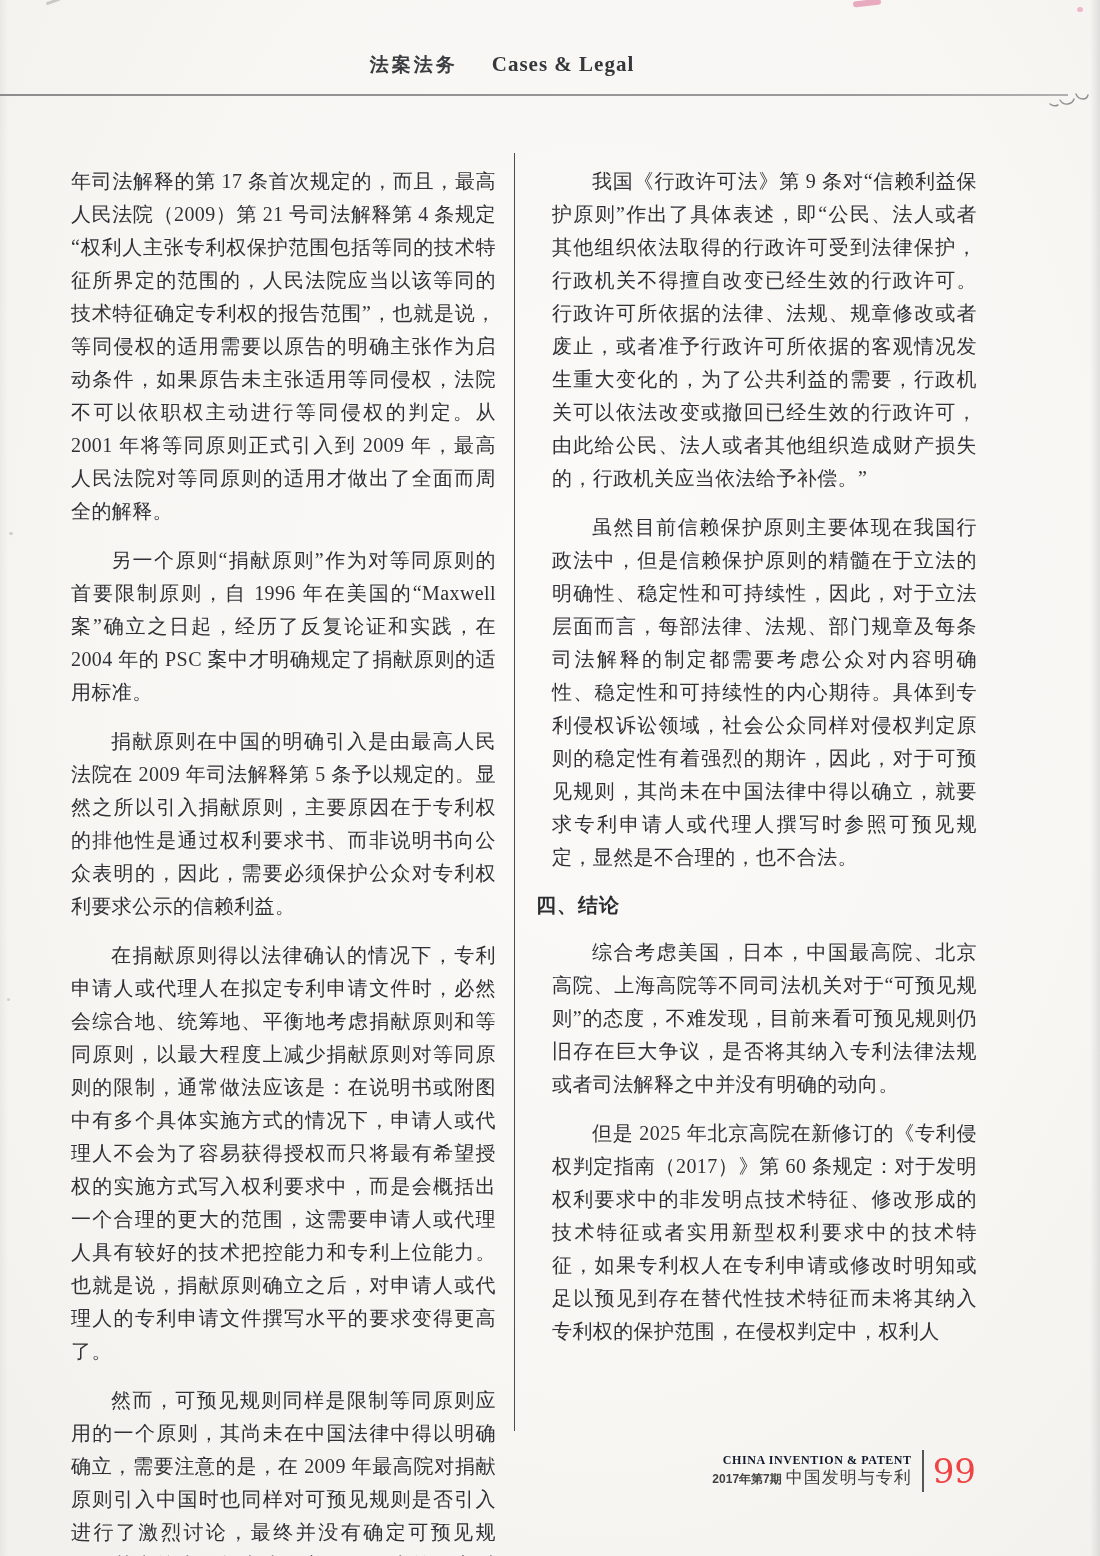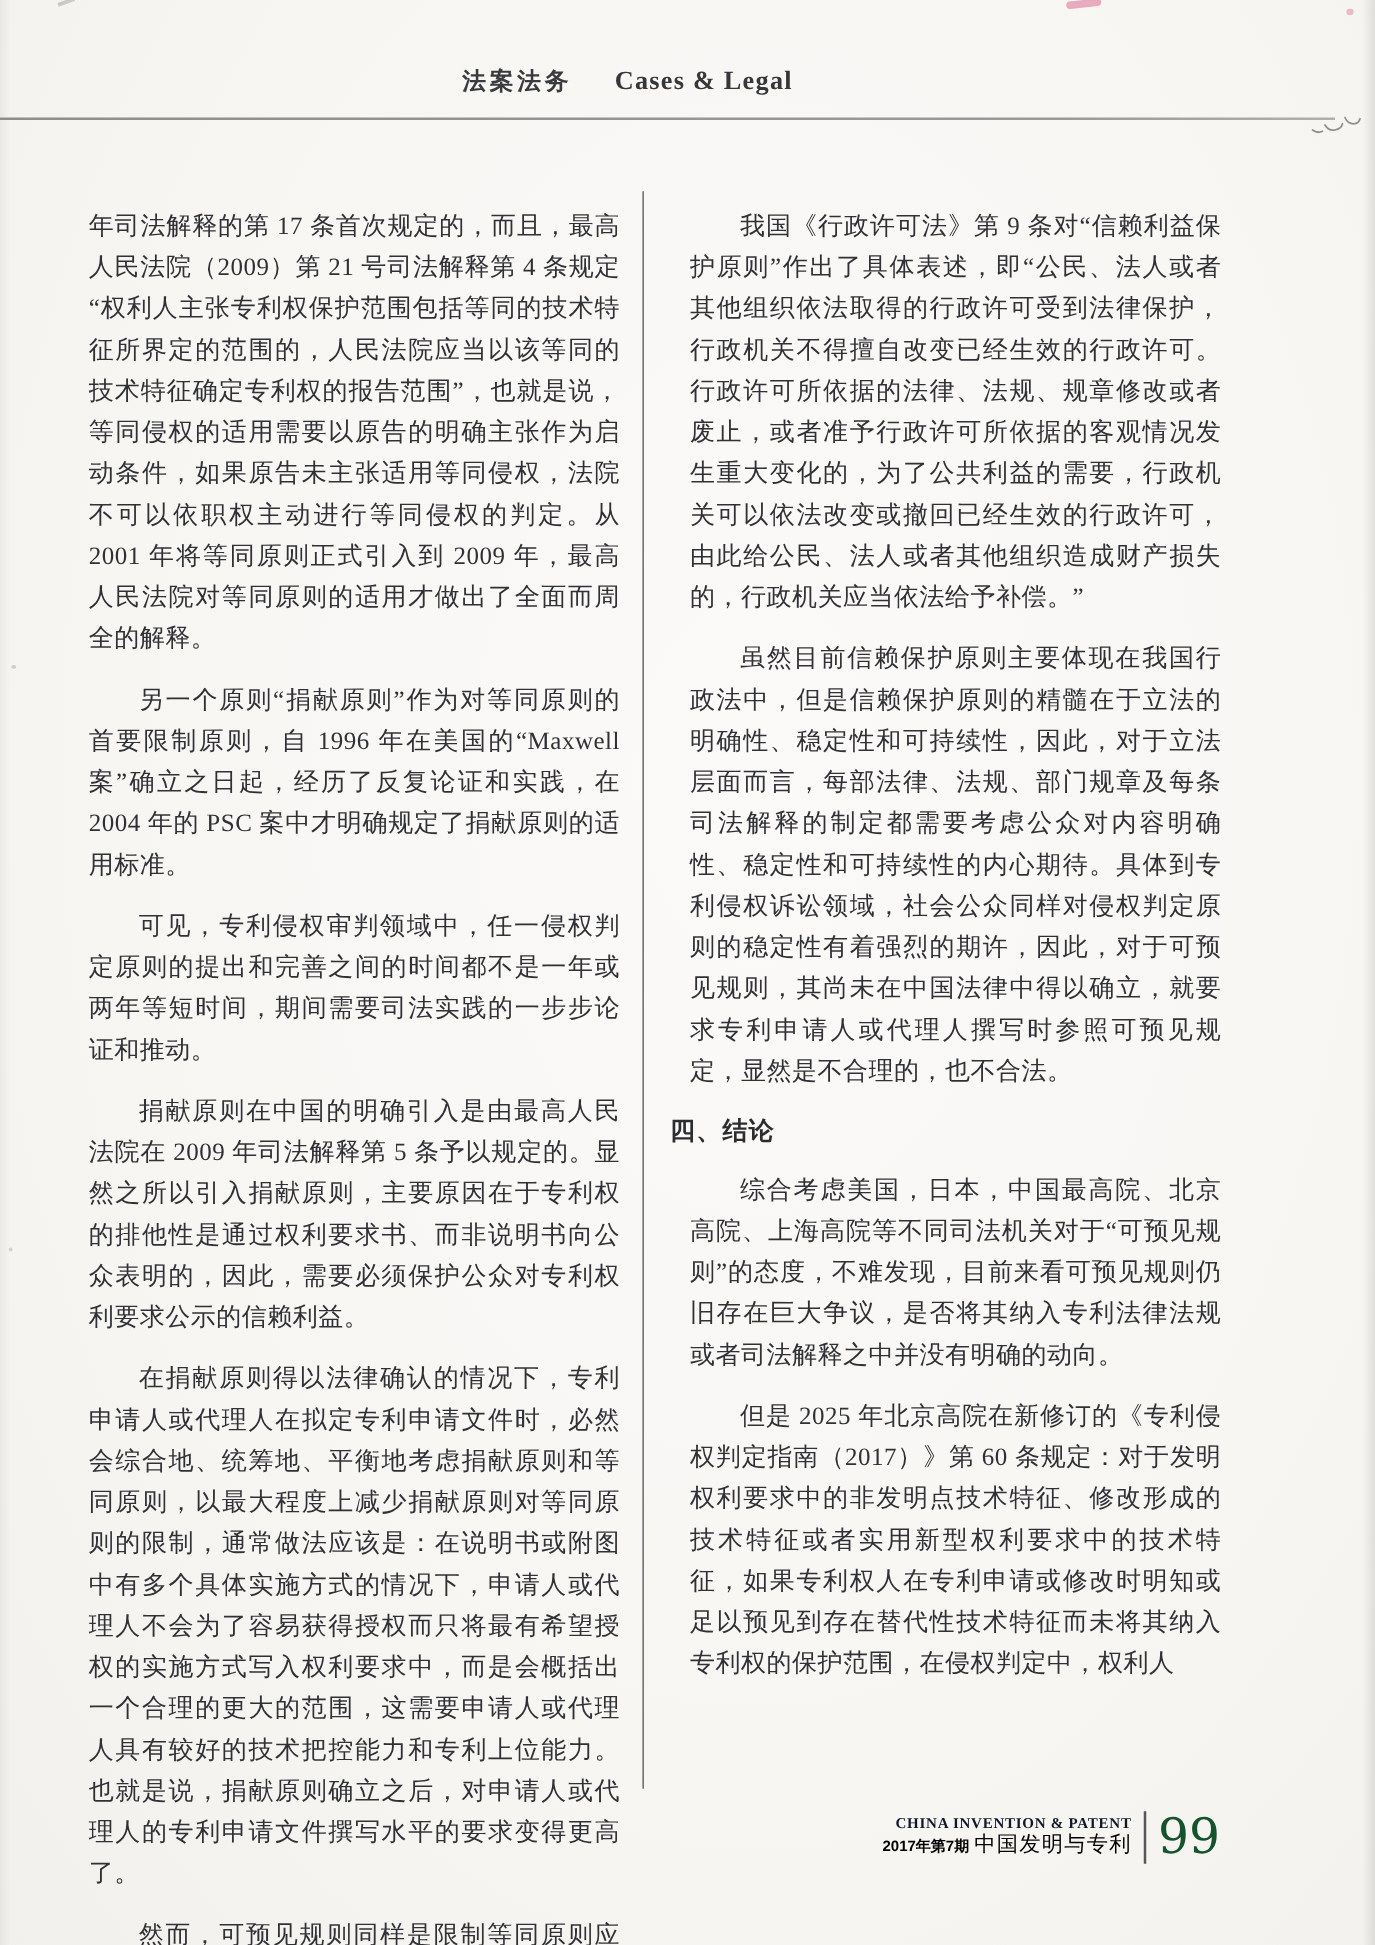--- a/index.html
+++ b/index.html
@@ -38,27 +38,27 @@
     font-size:20px;line-height:33px;letter-spacing:0.4px;color:#303136;}
   .para.no-indent{text-indent:0;}
   .sec-heading{margin:15px 0 8px 0;font-size:20px;line-height:30px;
     font-family:"Liberation Sans","DejaVu Sans",sans-serif;
     font-weight:bold;color:#2c2d31;letter-spacing:1px;}
 
   
   .footer{position:absolute;right:124px;bottom:64px;display:flex;align-items:center;}
   .footer-meta{text-align:right;line-height:1.15;}
   .footer-en{font-size:12px;letter-spacing:0.6px;color:#0f172a;font-weight:bold;}
-  .footer-cnline{white-space:nowrap;color:#000000;}
+  .footer-cnline{white-space:nowrap;color:#404040;}
   .footer-issue{font-size:12px;font-weight:bold;
     font-family:"Liberation Sans","DejaVu Sans",sans-serif;}
   .footer-cn{font-size:17px;letter-spacing:1px;
     font-family:"Liberation Sans","DejaVu Sans",sans-serif;}
   .footer-bar{width:2px;height:42px;background:#55565a;margin:0 9px 0 10px;}
-  .footer-page{font-size:39px;color:#14532d;font-family:"DejaVu Serif",serif;}
+  .footer-page{font-size:34px;color:#ef4444;font-family:"DejaVu Serif",serif;}
 
   
   .artifact{position:absolute;pointer-events:none;}
   .pink-smudge{top:0;left:853px;width:28px;height:6px;border-radius:3px;
     background:#e59cb4;opacity:.85;transform:rotate(-6deg);}
   .pink-dot{top:7px;left:1077px;width:6px;height:5px;border-radius:50%;
     background:#eaa8bd;opacity:.8;}
   .gray-tick{top:0;left:46px;width:14px;height:3px;background:#c9c9c6;
     transform:rotate(-20deg);}
   .speck1{top:532px;left:9px;width:4px;height:3px;background:#cfcecb;border-radius:50%;}
@@ -84,21 +84,20 @@
 </div>
 <div class="header-rule"></div>
 <svg class="squiggle" width="42" height="22" viewBox="0 0 42 22">
   <path d="M2 16 q4 3 8 1 M12 12 q3 5 8 4 q5 -1 6 -5 M28 6 q2 5 7 5 q4 0 5 -4" fill="none" stroke="#8f8f8f" stroke-width="1.4" stroke-linecap="round"></path>
 </svg>
 
 <div class="columns">
   <div class="col col-left">
       <p class="para no-indent">年司法解释的第 17 条首次规定的，而且，最高人民法院（2009）第 21 号司法解释第 4 条规定“权利人主张专利权保护范围包括等同的技术特征所界定的范围的，人民法院应当以该等同的技术特征确定专利权的报告范围”，也就是说，等同侵权的适用需要以原告的明确主张作为启动条件，如果原告未主张适用等同侵权，法院不可以依职权主动进行等同侵权的判定。从 2001 年将等同原则正式引入到 2009 年，最高人民法院对等同原则的适用才做出了全面而周全的解释。</p>
       <p class="para">另一个原则“捐献原则”作为对等同原则的首要限制原则，自 1996 年在美国的“Maxwell 案”确立之日起，经历了反复论证和实践，在 2004 年的 PSC 案中才明确规定了捐献原则的适用标准。</p>
-      <p class="para">可见，专利侵权审判领域中，任一侵权判定原则的提出和完善之间的时间都不是一年或两年等短时间，期间需要司法实践的一步步论证和推动。</p>
       <p class="para">捐献原则在中国的明确引入是由最高人民法院在 2009 年司法解释第 5 条予以规定的。显然之所以引入捐献原则，主要原因在于专利权的排他性是通过权利要求书、而非说明书向公众表明的，因此，需要必须保护公众对专利权利要求公示的信赖利益。</p>
       <p class="para">在捐献原则得以法律确认的情况下，专利申请人或代理人在拟定专利申请文件时，必然会综合地、统筹地、平衡地考虑捐献原则和等同原则，以最大程度上减少捐献原则对等同原则的限制，通常做法应该是：在说明书或附图中有多个具体实施方式的情况下，申请人或代理人不会为了容易获得授权而只将最有希望授权的实施方式写入权利要求中，而是会概括出一个合理的更大的范围，这需要申请人或代理人具有较好的技术把控能力和专利上位能力。也就是说，捐献原则确立之后，对申请人或代理人的专利申请文件撰写水平的要求变得更高了。</p>
       <p class="para">然而，可预见规则同样是限制等同原则应用的一个原则，其尚未在中国法律中得以明确确立，需要注意的是，在 2009 年最高院对捐献原则引入中国时也同样对可预见规则是否引入进行了激烈讨论，最终并没有确定可预见规则，其中较大可能考虑了美国、日本等国家对可预见规则的态度。</p>
     </div>
   <div class="col col-right">
       <p class="para">我国《行政许可法》第 9 条对“信赖利益保护原则”作出了具体表述，即“公民、法人或者其他组织依法取得的行政许可受到法律保护，行政机关不得擅自改变已经生效的行政许可。行政许可所依据的法律、法规、规章修改或者废止，或者准予行政许可所依据的客观情况发生重大变化的，为了公共利益的需要，行政机关可以依法改变或撤回已经生效的行政许可，由此给公民、法人或者其他组织造成财产损失的，行政机关应当依法给予补偿。”</p>
       <p class="para">虽然目前信赖保护原则主要体现在我国行政法中，但是信赖保护原则的精髓在于立法的明确性、稳定性和可持续性，因此，对于立法层面而言，每部法律、法规、部门规章及每条司法解释的制定都需要考虑公众对内容明确性、稳定性和可持续性的内心期待。具体到专利侵权诉讼领域，社会公众同样对侵权判定原则的稳定性有着强烈的期许，因此，对于可预见规则，其尚未在中国法律中得以确立，就要求专利申请人或代理人撰写时参照可预见规定，显然是不合理的，也不合法。</p>
       <h3 class="sec-heading">四、结论</h3>
       <p class="para">综合考虑美国，日本，中国最高院、北京高院、上海高院等不同司法机关对于“可预见规则”的态度，不难发现，目前来看可预见规则仍旧存在巨大争议，是否将其纳入专利法律法规或者司法解释之中并没有明确的动向。</p>
       <p class="para">但是 2025 年北京高院在新修订的《专利侵权判定指南（2017）》第 60 条规定：对于发明权利要求中的非发明点技术特征、修改形成的技术特征或者实用新型权利要求中的技术特征，如果专利权人在专利申请或修改时明知或足以预见到存在替代性技术特征而未将其纳入专利权的保护范围，在侵权判定中，权利人</p>

